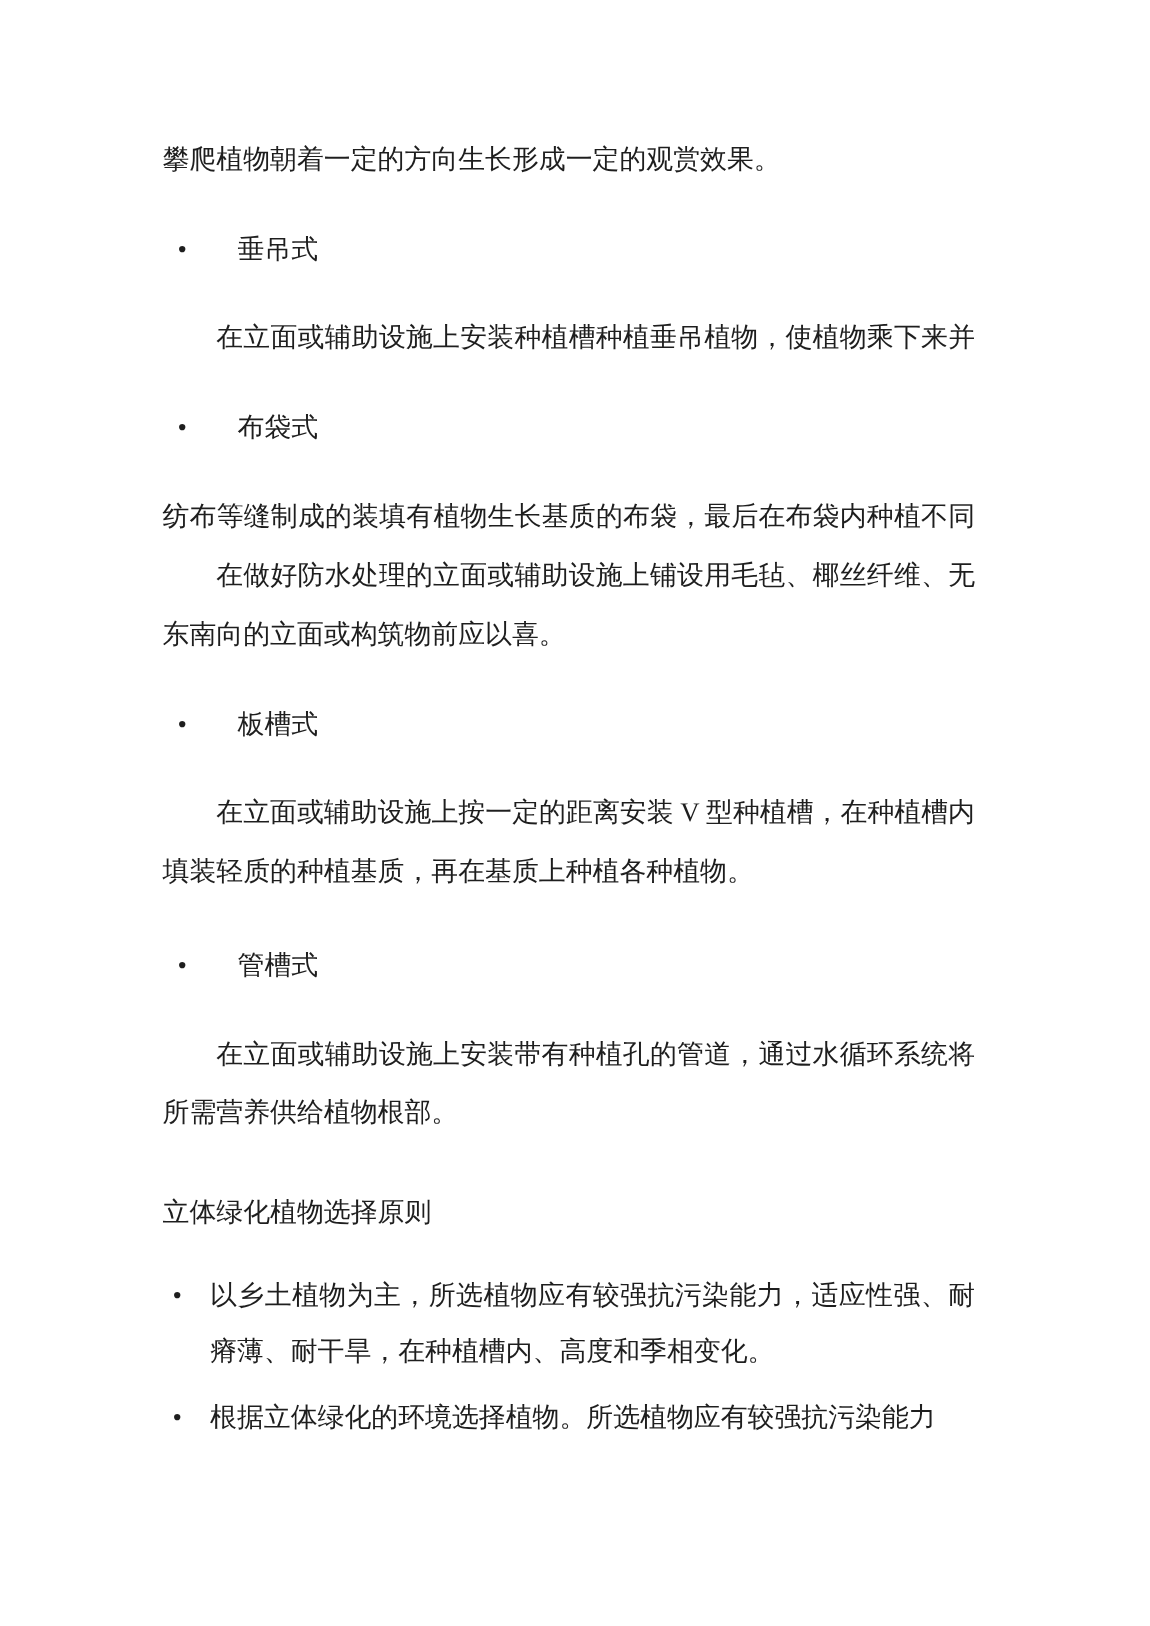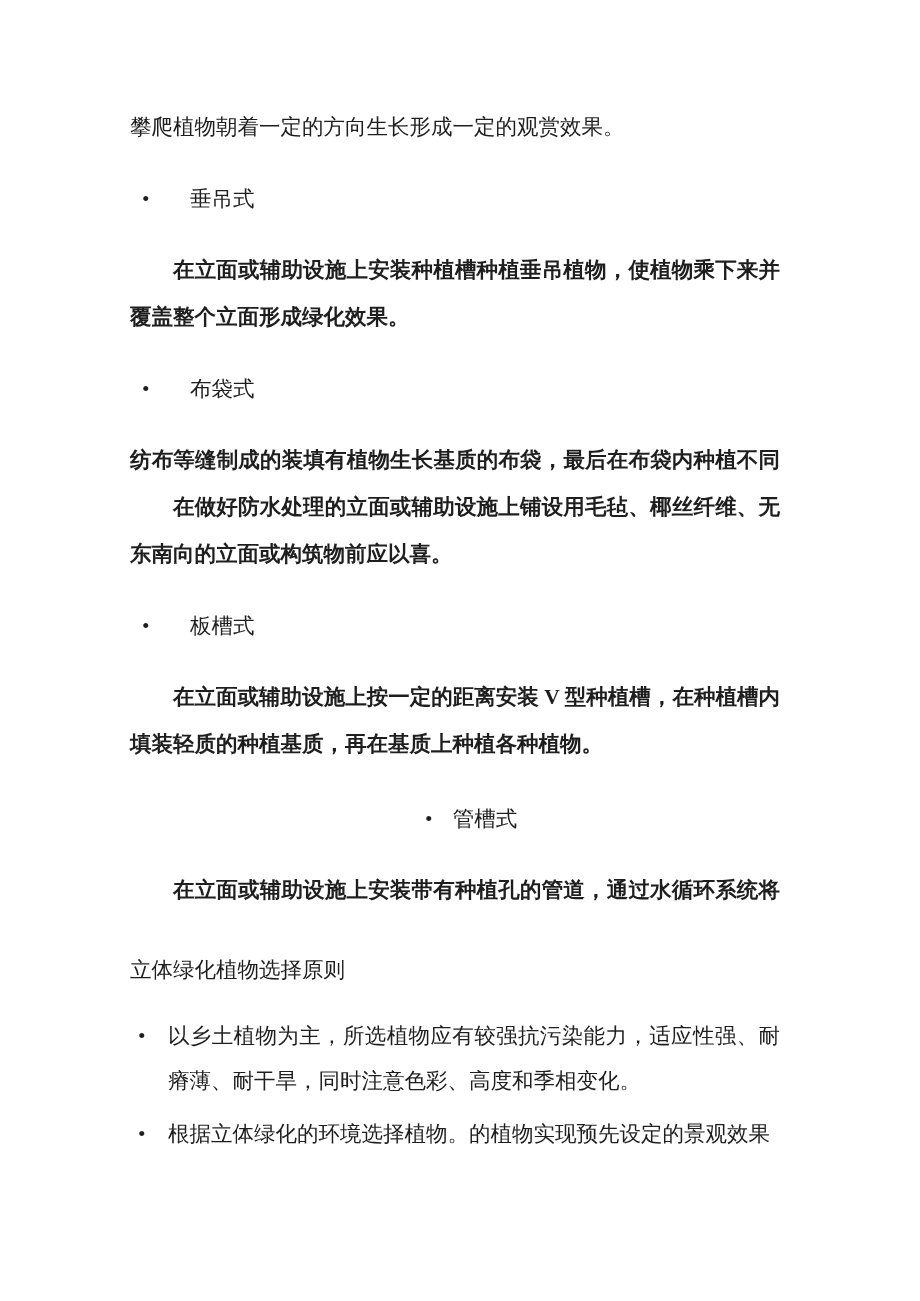--- a/index.html
+++ b/index.html
@@ -48,42 +48,41 @@
   }
   .principle .bullet {
     position: absolute;
     left: 8px;
     top: 0;
     line-height: 45px;
   }
 
   
   .mt25 { margin-top: 25px; }
-  .mt24 { margin-top: 24px; font-weight: bold; }
-  .mt28 { margin-top: 28px; text-align: center; }
+  .mt24 { margin-top: 24px; }
+  .mt28 { margin-top: 28px; }
   .mt33 { margin-top: 33px; font-family: Liberation Serif, serif; }
   .mt20 { margin-top: 20px; }
   .mt8  { margin-top: 8px; }
 </style>
 </head>
 <body>
 
 <div class="page">
 
   <div class="para">
     <div class="line">攀爬植物朝着一定的方向生长形成一定的观赏效果。</div>
   </div>
 
   <div class="bullet-line mt25">
     <span class="bullet">•</span><span>垂吊式</span>
   </div>
 
   <div class="para mt24">
     <div class="line indent stretch">在立面或辅助设施上安装种植槽种植垂吊植物，使植物乘下来并</div>
-    <div class="line">覆盖整个立面形成绿化效果。</div>
   </div>
 
   <div class="bullet-line mt25">
     <span class="bullet">•</span><span>布袋式</span>
   </div>
 
   <div class="para mt24">
     <div class="line stretch">纺布等缝制成的装填有植物生长基质的布袋，最后在布袋内种植不同</div>
     <div class="line indent stretch">在做好防水处理的立面或辅助设施上铺设用毛毡、椰丝纤维、无</div>
     <div class="line">东南向的立面或构筑物前应以喜。</div>
@@ -97,28 +96,29 @@
     <div class="line indent stretch">在立面或辅助设施上按一定的距离安装 V 型种植槽，在种植槽内</div>
     <div class="line">填装轻质的种植基质，再在基质上种植各种植物。</div>
   </div>
 
   <div class="bullet-line mt28">
     <span class="bullet">•</span><span>管槽式</span>
   </div>
 
   <div class="para mt24">
     <div class="line indent stretch">在立面或辅助设施上安装带有种植孔的管道，通过水循环系统将</div>
+    <div class="line">所需营养供给植物根部。</div>
   </div>
 
   <div class="heading mt33">立体绿化植物选择原则</div>
 
   <div class="principle mt20">
     <span class="bullet">•</span>
     <div class="line stretch">以乡土植物为主，所选植物应有较强抗污染能力，适应性强、耐</div>
-    <div class="line">瘠薄、耐干旱，同时注意色彩、高度和季相变化。</div>
+    <div class="line">瘠薄、耐干旱，在种植槽内、高度和季相变化。</div>
   </div>
 
   <div class="principle mt8">
     <span class="bullet">•</span>
-    <div class="line">根据立体绿化的环境选择植物。的植物实现预先设定的景观效果</div>
+    <div class="line">根据立体绿化的环境选择植物。所选植物应有较强抗污染能力</div>
   </div>
 
 </div>
 
 </body></html>

